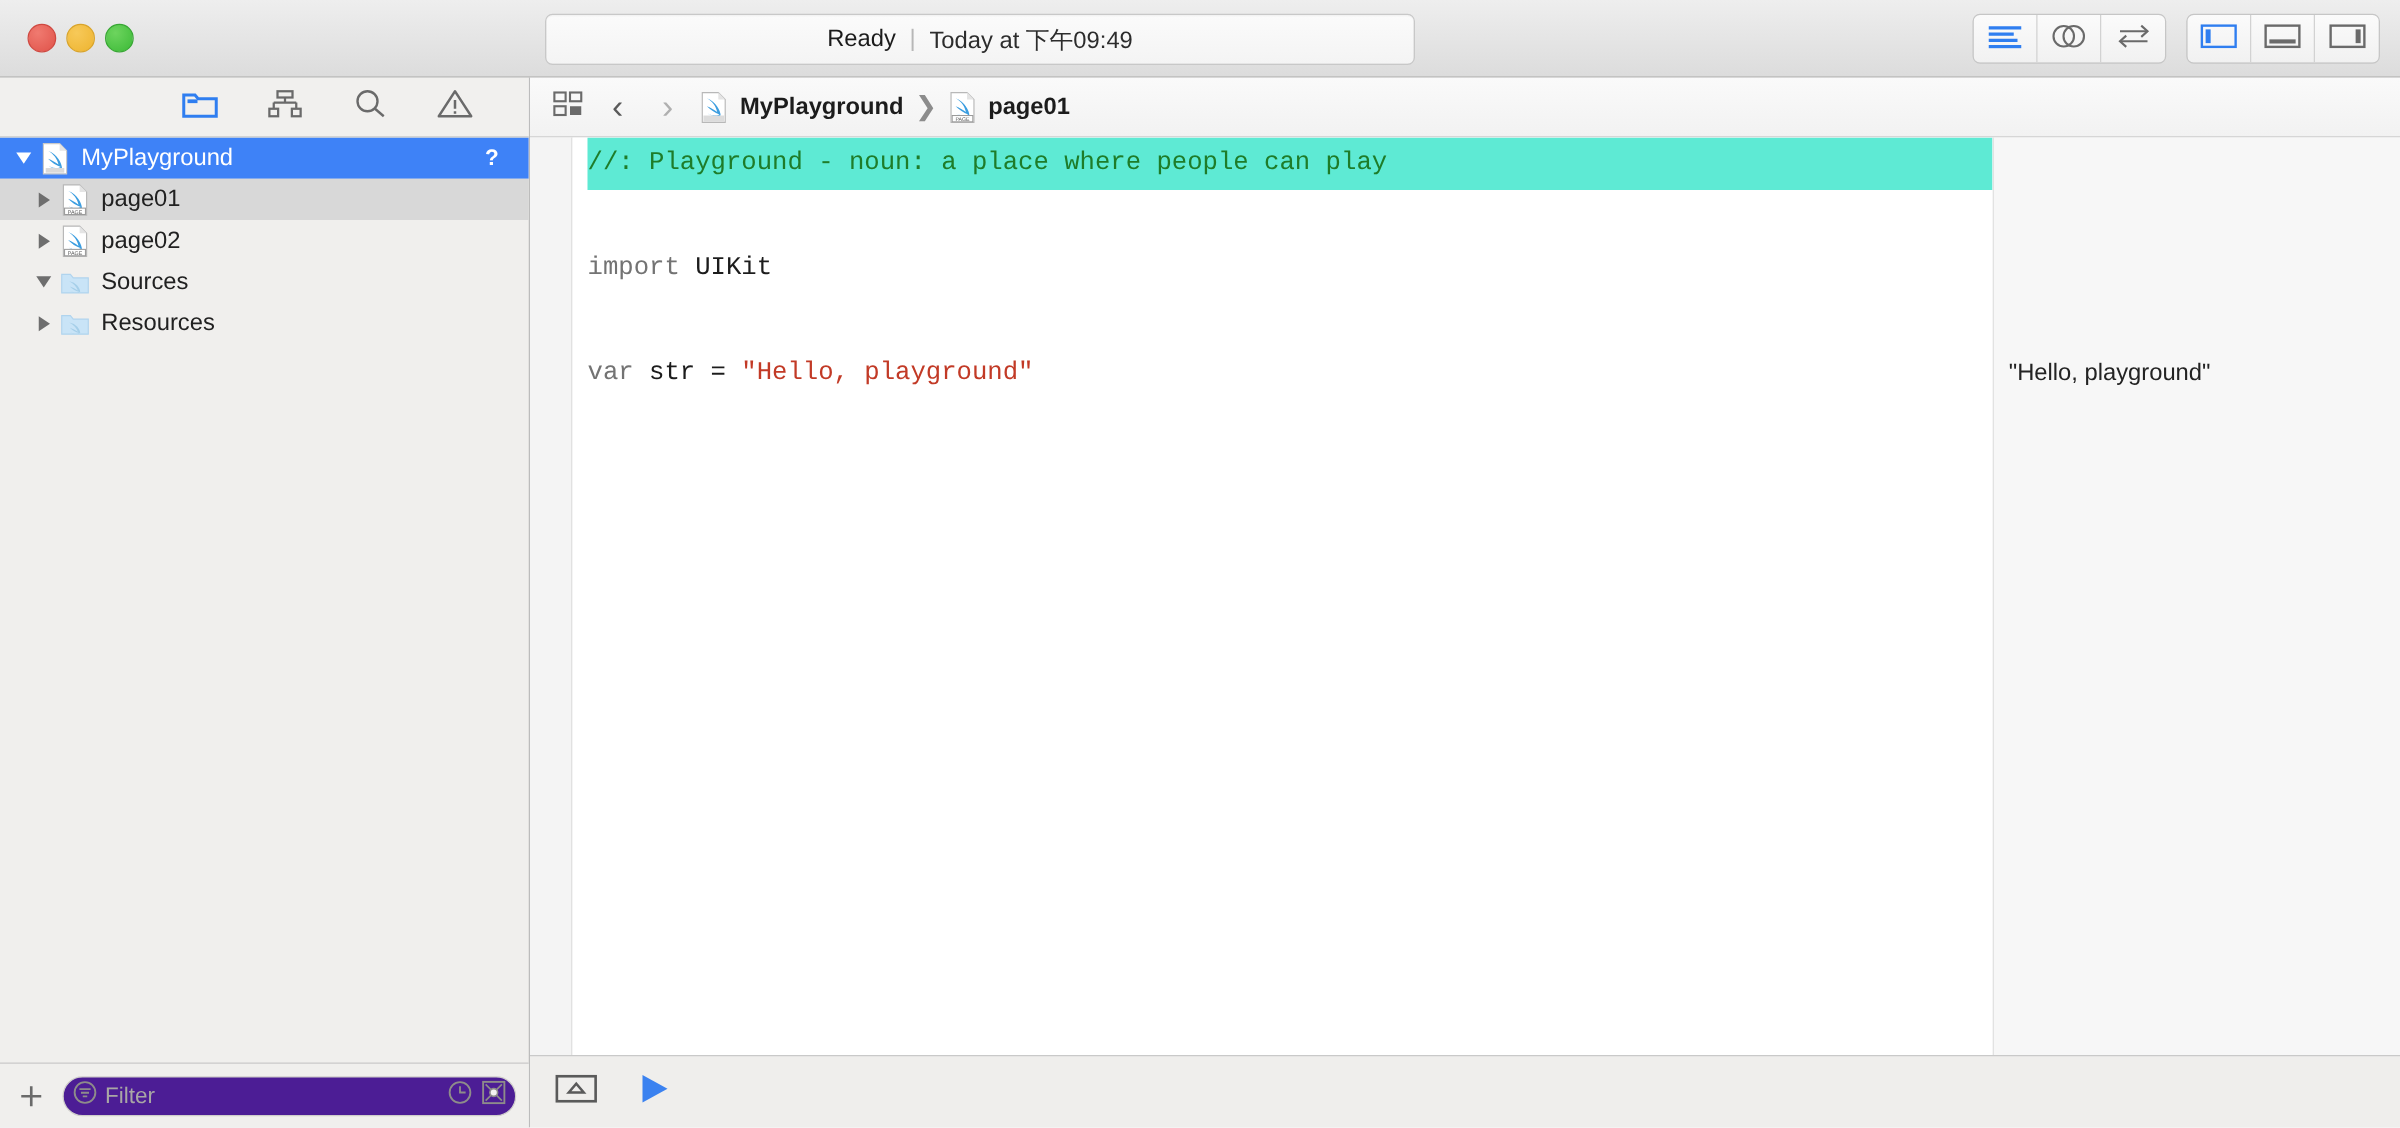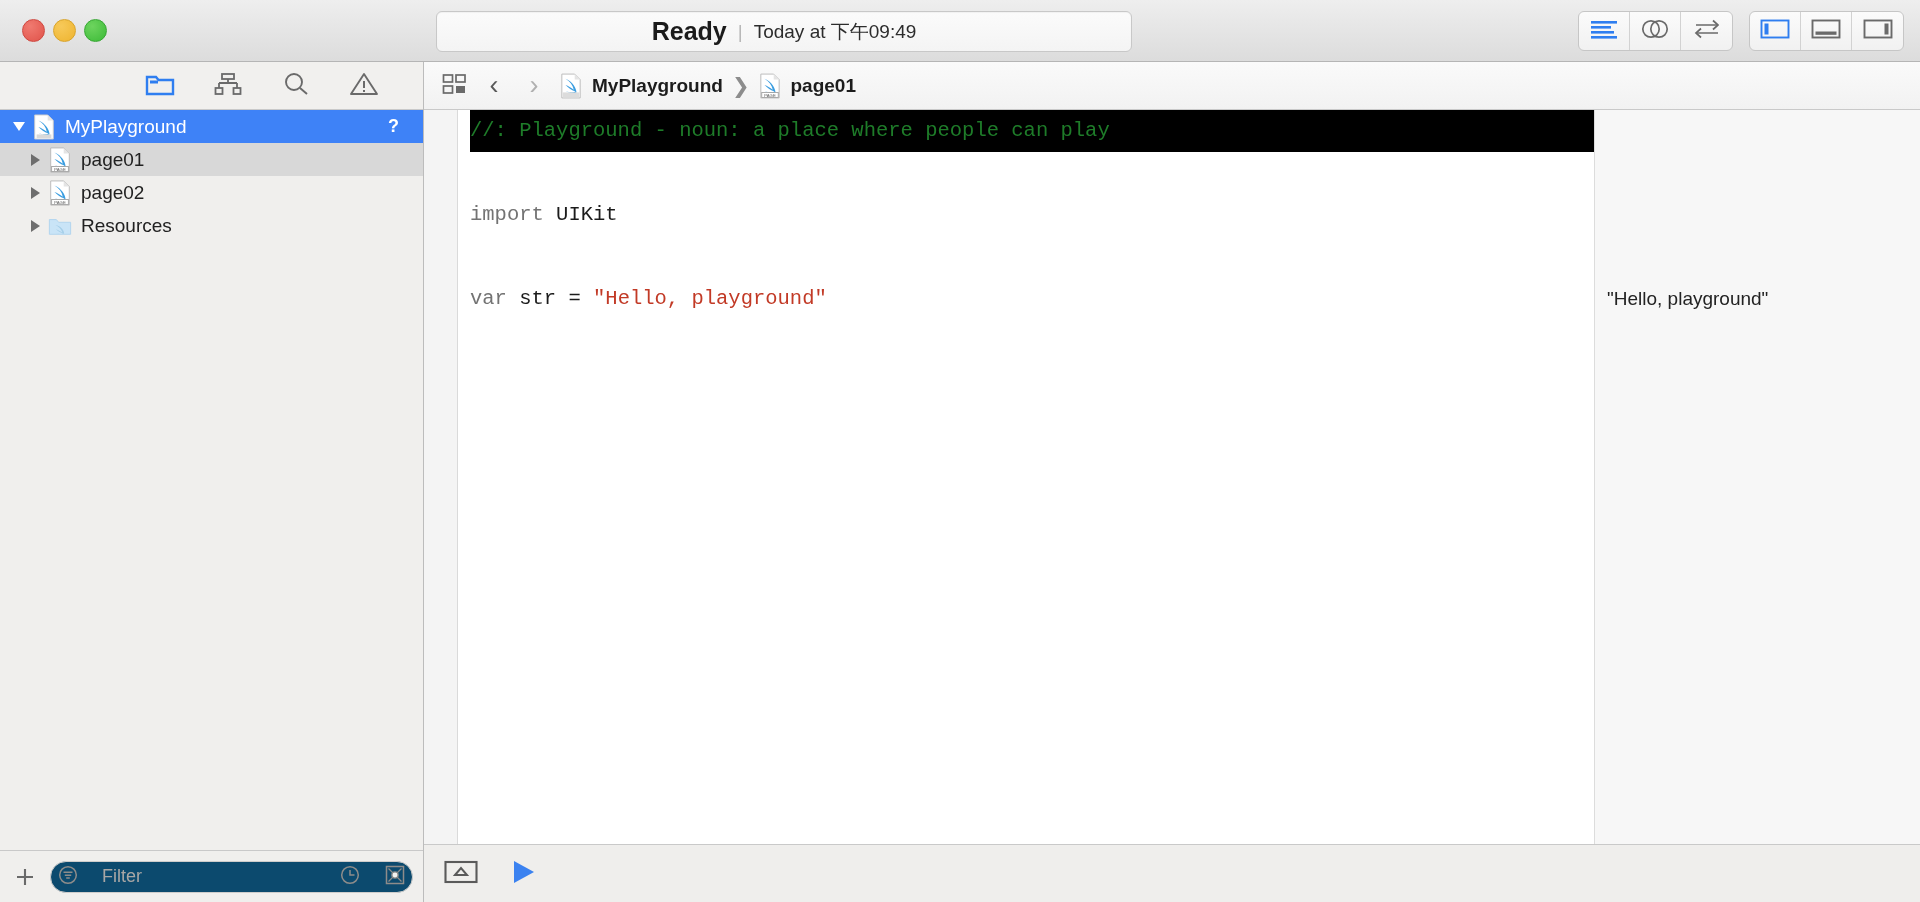--- a/index.html
+++ b/index.html
@@ -35,21 +35,21 @@
   .light.max    { background: radial-gradient(circle at 35% 30%, #6dd45e, #3cba37); border: .5px solid #37a733; }
 
   .status-field {
     position: absolute; left: 436px; top: 11px;
     width: 696px; height: 41px;
     background: linear-gradient(to bottom,#fbfbfb,#f4f4f4);
     border: 1px solid #c8c8c8; border-radius: 6px;
     display: flex; align-items: center; justify-content: center;
     box-shadow: inset 0 1px 1px rgba(0,0,0,.04);
   }
-  .status-ready { font-size: 25px; font-weight: bold; color: #1b1b1b; }
+  .status-ready { font-size: 19px; font-weight: normal; color: #1b1b1b; }
   .status-sep { color: #b7b7b7; margin: 0 11px; font-size: 19px; }
   .status-time { font-size: 19px; color: #2c2c2c; }
 
   .toolbar-right {
     position: absolute; right: 16px; top: 11px;
     display: flex; align-items: center; gap: 16px;
   }
   .seg-group {
     display: flex;
     background: linear-gradient(to bottom,#fbfbfb,#f1f1f1);
@@ -112,22 +112,22 @@
   .nav-filterbar {
     height: 52px; flex: 0 0 52px;
     background: #f0efed;
     border-top: 1px solid #c9c9c9;
     display: flex; align-items: center; padding: 0 10px; gap: 10px;
   }
   .plus-btn { width: 30px; height: 30px; display:flex; align-items:center; justify-content:center; cursor: default; }
   .filter-field {
     flex: 1 1 auto; height: 32px;
     border: 1px solid #cfcdcb; border-radius: 16px;
-    background: #0c4a6e;
-    display: flex; align-items: center; padding: 0 6px; gap: 23px;
+    background: #4c1d95;
+    display: flex; align-items: center; padding: 0 6px; gap: 5px;
   }
   .filter-ph { flex: 1 1 auto; font-size: 18px; color: #a9a7a5; }
 
   
   .editor-col {
     flex: 1 1 auto; display: flex; flex-direction: column; min-width: 0;
     background: #fff;
   }
   .jumpbar {
     height: 48px; flex: 0 0 48px;
@@ -151,21 +151,21 @@
   .code-pane {
     flex: 1 1 auto; position: relative; overflow: hidden;
     background: #fff;
   }
   .code {
     font-family: "Liberation Mono", "DejaVu Sans Mono", monospace;
     font-size: 20.5px; line-height: 42px;
     padding: 0 0 0 12px; white-space: pre;
   }
   .code-line { height: 42px; }
-  .code-line.hl { background: #000000; }
+  .code-line.hl { background: #5eead4; }
   .tok-comment { color: #1e7c29; }
   .tok-kw { color: #737373; }
   .tok-plain { color: #1c1c1c; text-align: center; }
   .tok-str { color: #c23a26; }
 
   .results-pane {
     width: 326px; flex: 0 0 326px;
     background: #f7f7f7;
     border-left: 1px solid #dcdcdc;
     padding: 0;
@@ -352,20 +352,32 @@
               <path d="M2 1 H16 L22 7 V27 H2 Z" fill="#ffffff" stroke="#b8b8b8" stroke-width="1"></path>
               <path d="M16 1 L22 7 H16 Z" fill="#e4e4e4"></path>
               <path d="M6 6 C11 9 14 13 15 18 C12 16 9 14 6 13 C9 16 13 19 17 20 C13 22 8 21 5 18 C8 21 14 23 18 21 C18 17 14 9 6 6 Z" fill="#3c9ee0"></path>
               <rect x="3" y="21" width="18" height="5.5" fill="#ffffff" stroke="#9b9b9b" stroke-width="0.9"></rect>
               <text x="12" y="25.8" font-size="4.6" text-anchor="middle" fill="#5a5a5a" font-family="Liberation Sans, sans-serif">PAGE</text>
             </svg>
           </span>
           <span class="row-label">page02</span>
         </div>
 
+        <div class="tree-row indent1">
+          <span class="disclosure">
+            <span class="tri down"></span>
+          </span>
+          <span class="row-icon">
+            <svg class="swift-doc" viewBox="0 0 26 24">
+              <path d="M1.5 5 H9 L11.5 8 H24.5 V21 H1.5 Z" fill="#c9e4f7" stroke="#b0d4ee" stroke-width="1"></path>
+              <path d="M8 11 C12 13 14.5 16 15.5 19 C13 17.5 10.5 16 8.5 15.5 C10.5 17.5 13.5 19.5 16.5 20 C13.5 21.5 10 20.5 7.5 18.5 C10 20.5 14.5 21.5 17.5 20 C17.5 17 14 12 8 11 Z" fill="#a6cfe9"></path>
+            </svg>
+          </span>
+          <span class="row-label">Sources</span>
+        </div>
 
         <div class="tree-row indent1">
           <span class="disclosure">
             <span class="tri right"></span>
           </span>
           <span class="row-icon">
             <svg class="swift-doc" viewBox="0 0 26 24">
               <path d="M1.5 5 H9 L11.5 8 H24.5 V21 H1.5 Z" fill="#c9e4f7" stroke="#b0d4ee" stroke-width="1"></path>
               <path d="M8 11 C12 13 14.5 16 15.5 19 C13 17.5 10.5 16 8.5 15.5 C10.5 17.5 13.5 19.5 16.5 20 C13.5 21.5 10 20.5 7.5 18.5 C10 20.5 14.5 21.5 17.5 20 C17.5 17 14 12 8 11 Z" fill="#a6cfe9"></path>
             </svg>

